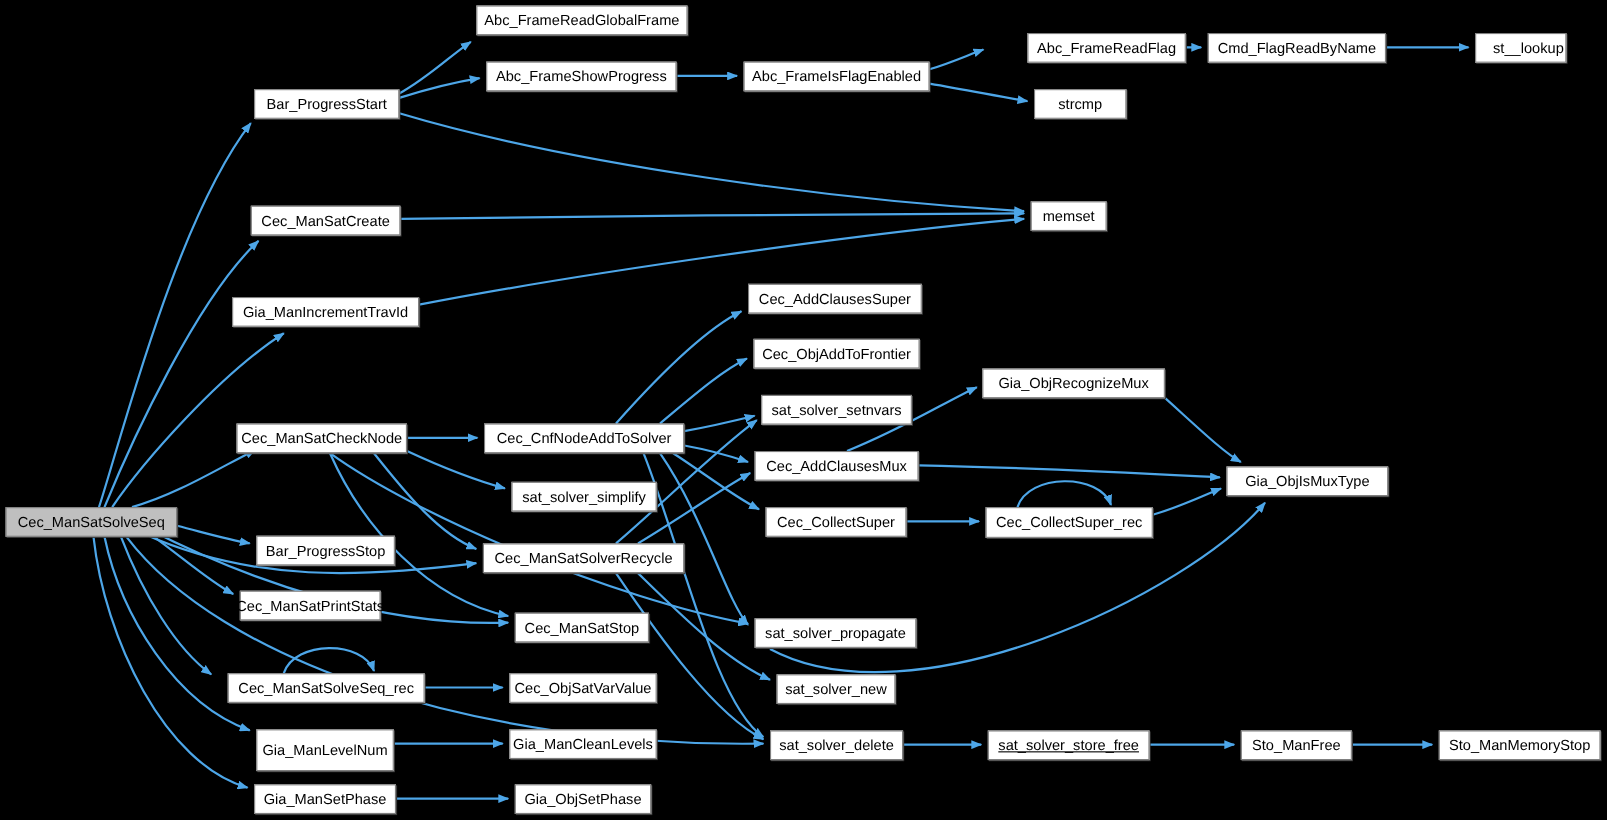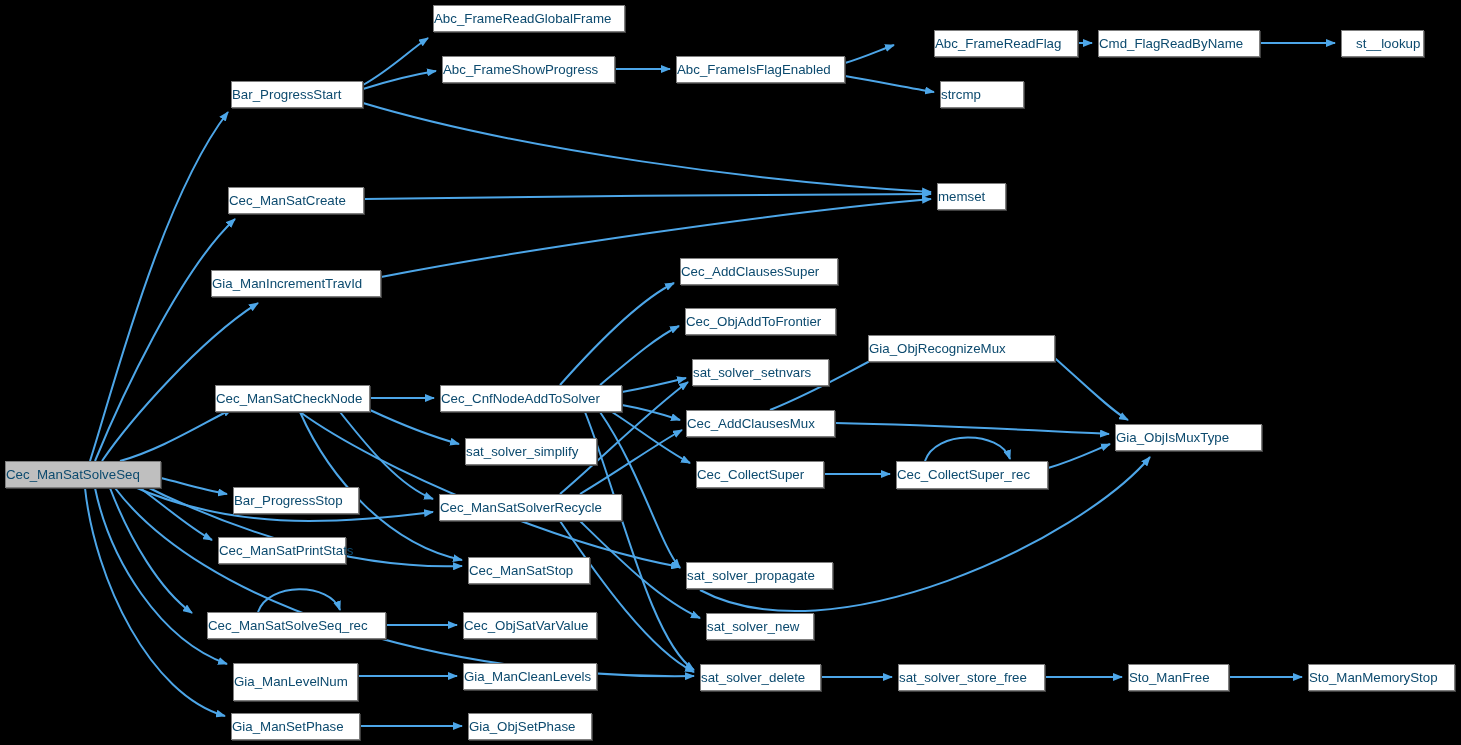--- a/index.html
+++ b/index.html
@@ -10,23 +10,23 @@
     overflow:hidden;
     font-family:"Liberation Sans", sans-serif;
   }
   #edges{position:absolute;left:0;top:0;width:1461px;height:745px;}
   .node{
     position:absolute;
     box-sizing:border-box;
     background:#ffffff;
     border:1px solid #7f7f7f;
     box-shadow:1px 1px 0 0 #3f3f3f;
-    display:flex;align-items:center;justify-content:flex-start;
+    display:flex;align-items:center;justify-content:center;
     font-size:13.3px;
-    color:#0c4a6e;
+    color:#000000;
     line-height:1;
     white-space:nowrap;
     letter-spacing:0px;
   }
   .node.root{background:#bfbfbf;}
   .node span{display:block;}
 </style>
 </head>
 <body>
 
@@ -185,30 +185,30 @@
       </div>
       <div class="node" style="left: 686px; top: 562px; width: 147px; height: 27px;">
         <span>sat_solver_propagate</span>
       </div>
       <div class="node" style="left: 706px; top: 613px; width: 108px; height: 27px;">
         <span>sat_solver_new</span>
       </div>
       <div class="node" style="left: 700px; top: 664px; width: 121px; height: 27px;">
         <span>sat_solver_delete</span>
       </div>
-      <div class="node" style="left: 868px; top: 335px; width: 187px; height: 27px;">
+      <div class="node" style="left: 893px; top: 335px; width: 166px; height: 27px;">
         <span>Gia_ObjRecognizeMux</span>
       </div>
       <div class="node" style="left: 896px; top: 461px; width: 152px; height: 28px;">
         <span>Cec_CollectSuper_rec</span>
       </div>
       <div class="node" style="left: 1115px; top: 424px; width: 147px; height: 27px;">
         <span>Gia_ObjIsMuxType</span>
       </div>
-      <div class="node" style="left: 898px; top: 664px; width: 147px; height: 27px;">
+      <div class="node" style="left: 898px; top: 664px; width: 147px; height: 27px; text-decoration: underline;">
         <span>sat_solver_store_free</span>
       </div>
       <div class="node" style="left: 1128px; top: 664px; width: 101px; height: 27px;">
         <span>Sto_ManFree</span>
       </div>
       <div class="node" style="left: 1308px; top: 664px; width: 147px; height: 27px;">
         <span>Sto_ManMemoryStop</span>
       </div>
     </div>
 </div>

